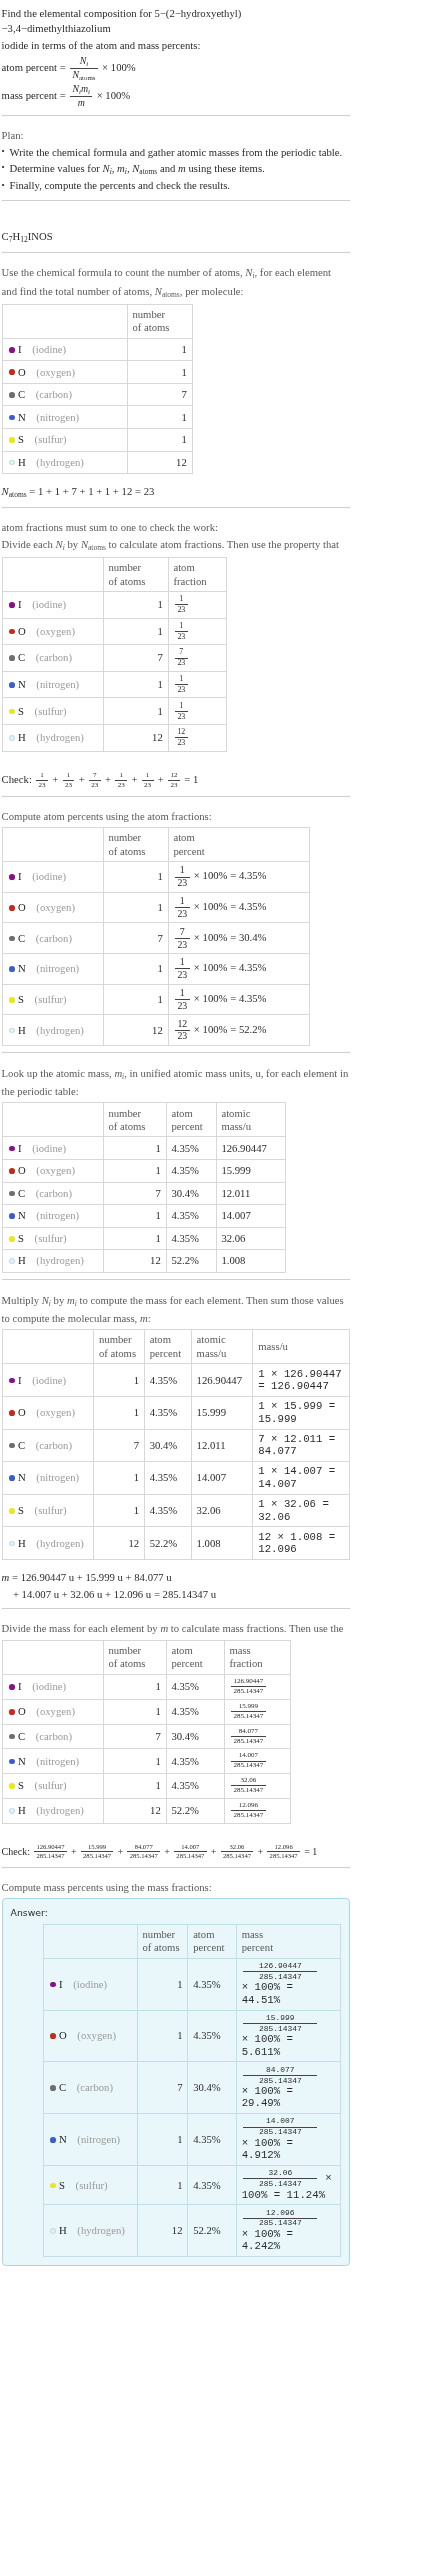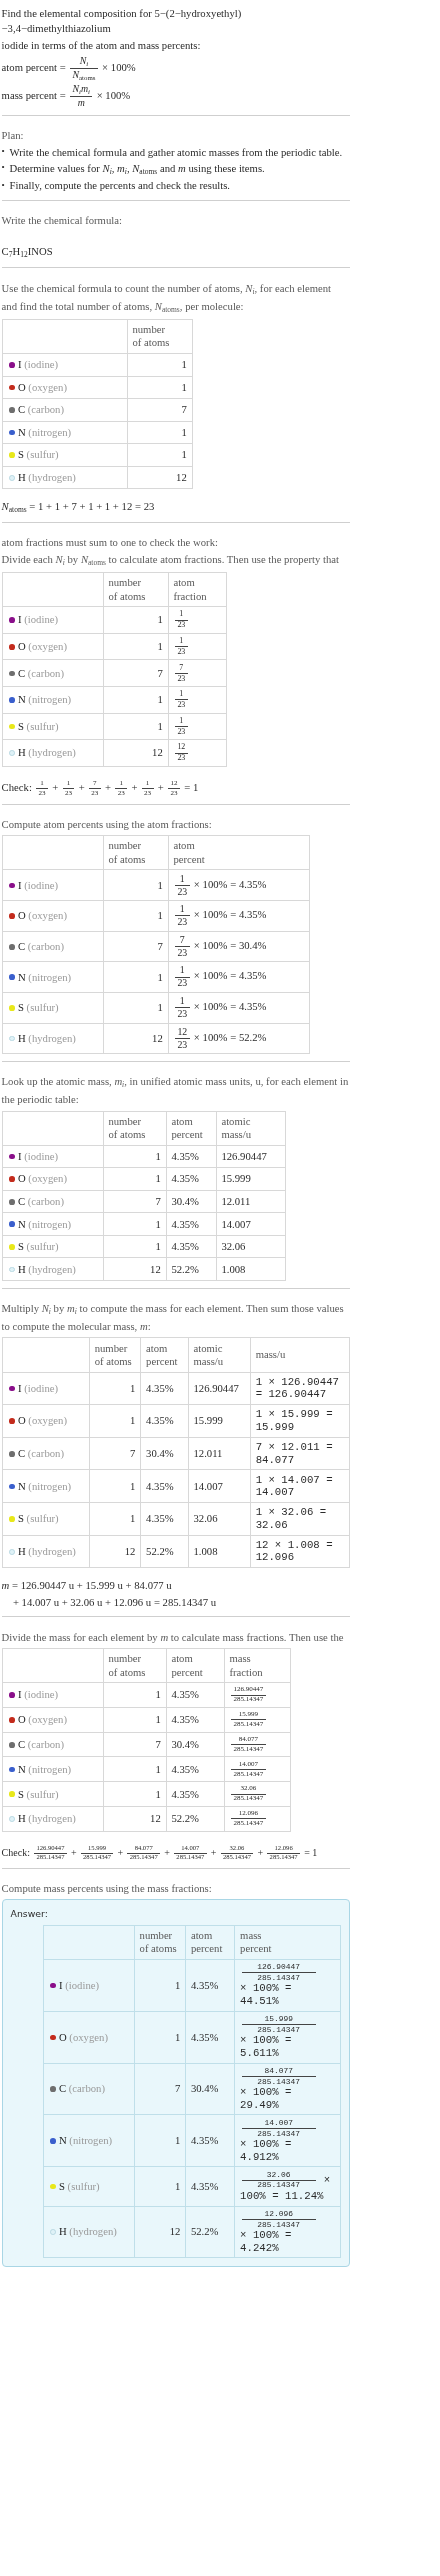--- a/index.html
+++ b/index.html
@@ -48,26 +48,26 @@
     vertical-align: middle;
   }
   table.grid thead th {
     color:#5a5a5a; font-weight: normal; text-align:left; line-height:1.25;
     border-top: 0.8px solid #d8d8d8;
   }
   table.grid td.el { white-space: nowrap; color:#2b2b2b; text-align:left; padding-left:6.5px; }
   table.grid td.num { text-align:right; color:#2b2b2b; }
   table.grid td.ctr { text-align:left; color:#2b2b2b; }
   table.grid td.mid { text-align:left; color:#2b2b2b; }
-  .elname { color:#9a9a9a; }
+  .elname { color:#9a9a9a;margin-left:8px; }
   .elsym { color:#1d1d1d; }
 
   .dot { display:inline-block; width:5.7px; height:5.7px; border-radius:50%; margin-right:3.2px; vertical-align:0.4px; }
 
-  .checkline { color:#2b2b2b; margin-top: 13px; }
+  .checkline { color:#2b2b2b; margin-top: 20px; }
 
   .answerbox {
     border: 0.8px solid #a9d6e5;
     background: #e9f7fb;
     border-radius: 4px;
     padding: 6.5px 8px 8px 8px;
     margin-top: 3.2px;
   }
   .answerbox .alabel {
     font-family: "DejaVu Sans", "Liberation Sans", sans-serif;
@@ -114,21 +114,20 @@
     <div class="para">Plan:</div>
     <ul class="bullets">
       <li>Write the chemical formula and gather atomic masses from the periodic table.</li>
       <li>Determine values for <i class="var">N</i><sub class="it">i</sub>, <i class="var">m</i><sub class="it">i</sub>, <i class="var">N</i><sub class="up">atoms</sub> and <i class="var">m</i> using these items.</li>
       <li>Finally, compute the percents and check the results.</li>
     </ul>
     <hr class="rule">
   </div>
 
   <div class="sect">
-    <div class="para">Write the chemical formula:</div>
     <div class="formula">C<sub>7</sub>H<sub>12</sub>INOS</div>
     <hr class="rule">
   </div>
 
   <div class="sect">
     <div class="para">Use the chemical formula to count the number of atoms, <i class="var">N</i><sub class="it">i</sub>, for each element</div>
     <div class="para">and find the total number of atoms, <i class="var">N</i><sub class="up">atoms</sub>, per molecule:</div>
 
     <table class="grid">
       <thead>

